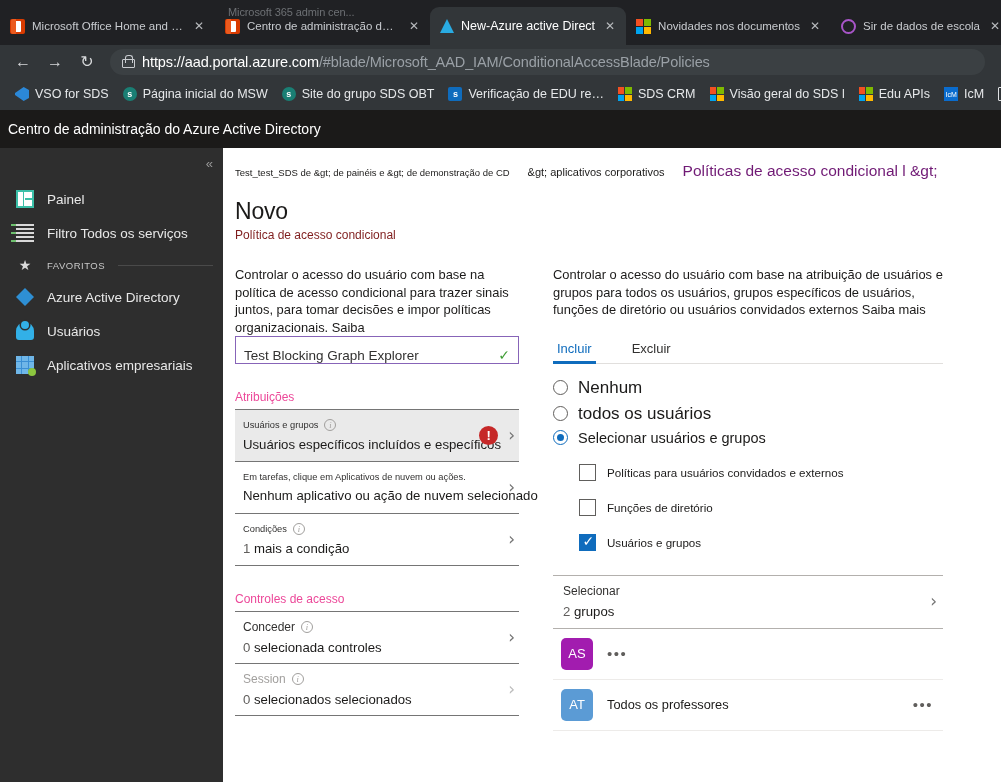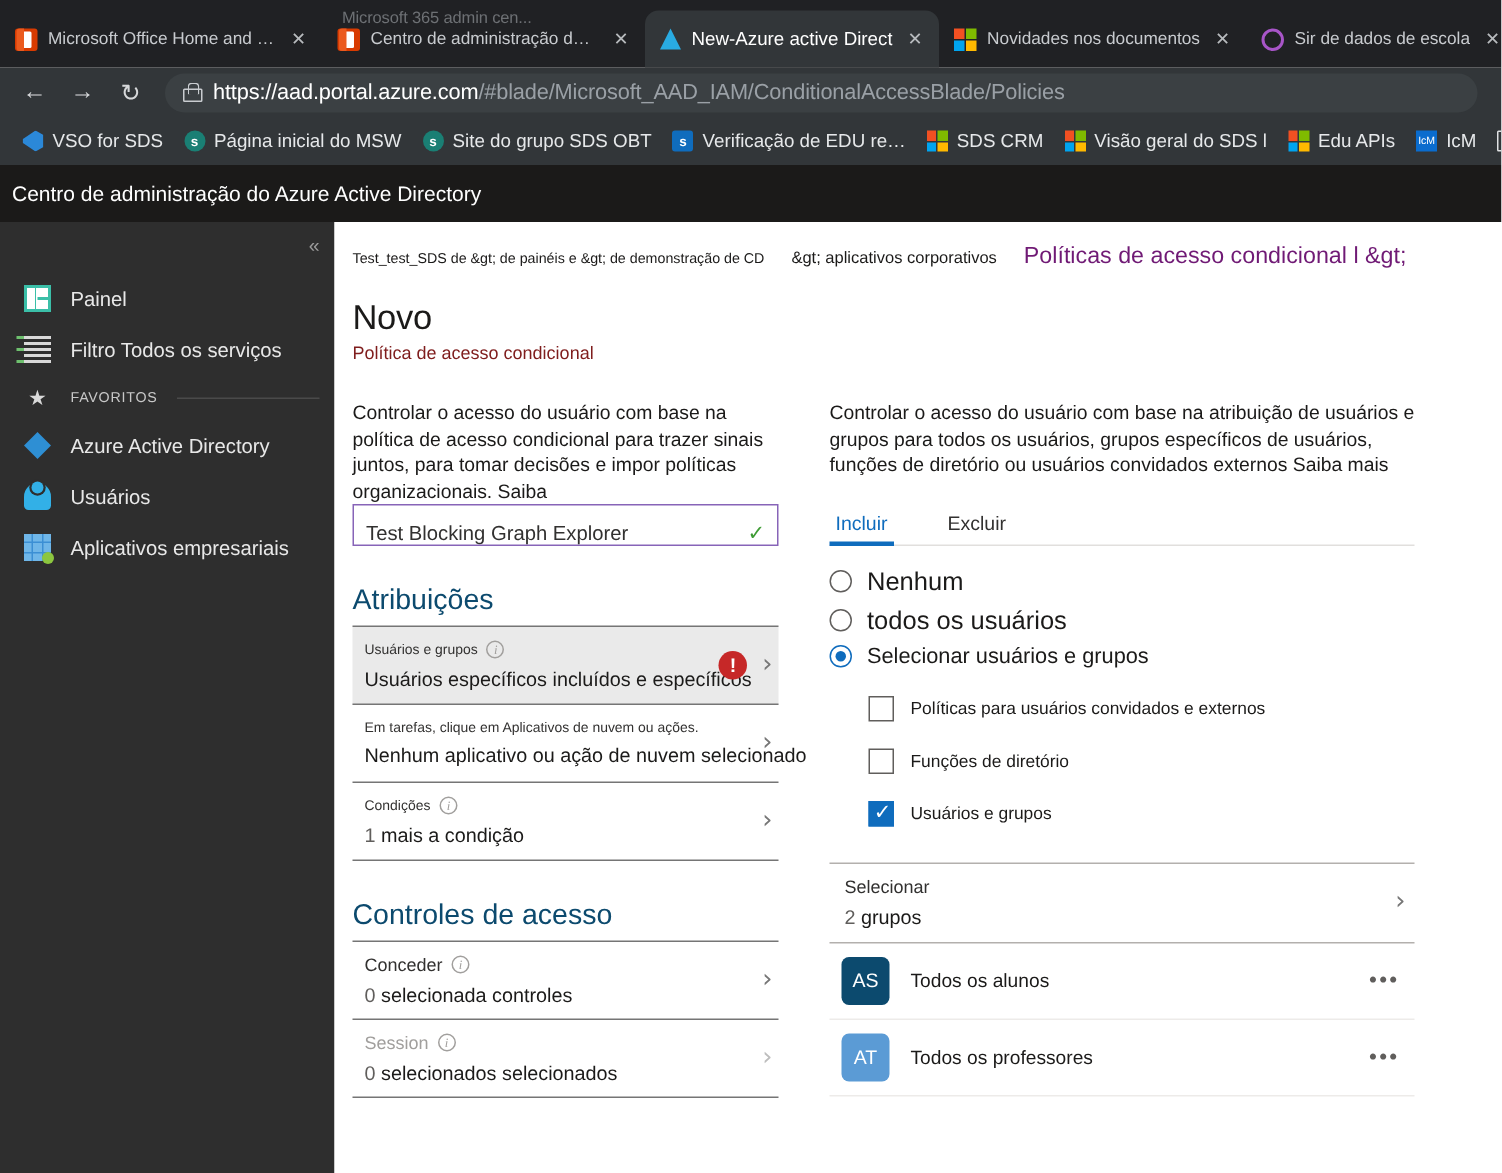--- a/index.html
+++ b/index.html
@@ -178,21 +178,21 @@
   .descr { font-size: 12.9px; line-height: 17.5px; color:#1b1a19; }
 
   .field-label { font-size: 12px; color:#323130; margin-top: 22px; margin-bottom:4px; }
   .textfield {
     height: 28px; border: 1.5px solid #8764b8; background:#fff;
     display:flex; align-items:flex-end; padding: 0 8px;
     font-size: 13.5px; color:#323130; justify-content:space-between;
   }
   .check-green { color:#3f9c35; font-size:14px; }
 
-  .section-head { font-size: 19px; color:#0c4a6e; margin-top: 26px;
+  .section-head { font-size: 12px; color:#ec4899; margin-top: 26px;
     padding-bottom:5px; border-bottom: 1px solid #757575; }
 
   .srow {
     display:flex; align-items:center; border-bottom: 1px solid #757575;
     padding: 7px 4px 8px 8px; position: relative; min-height: 52px;
   }
   .srow.highlight { background:#eaeaea; }
   .srow-main { flex:1 1 auto; min-width:0; }
   .srow-top { display:flex; align-items:center; gap:6px; }
   .srow-label { font-size: 9.3px; color:#323130; white-space:nowrap; }
@@ -530,22 +530,21 @@
           <div class="sel-row">
             <div class="srow-main">
               <div class="srow-label" style="font-size:12px">Selecionar</div>
               <div class="srow-value"><span class="num">2</span> <span>grupos</span></div>
             </div>
             <span class="chev">›</span>
           </div>
 
           <div class="glist">
             <div class="grow">
-              <span class="avatar" style="background:#0c4a6e">AS</span>
-              <span class="gname">Todos os alunos</span>
+              <span class="avatar" style="background:#a21caf">AS</span>
               <span class="gmore">•••</span>
             </div>
             <div class="grow">
               <span class="avatar" style="background:#5b9bd5">AT</span>
               <span class="gname">Todos os professores</span>
               <span class="gmore">•••</span>
             </div>
           </div>
         </div>
 

